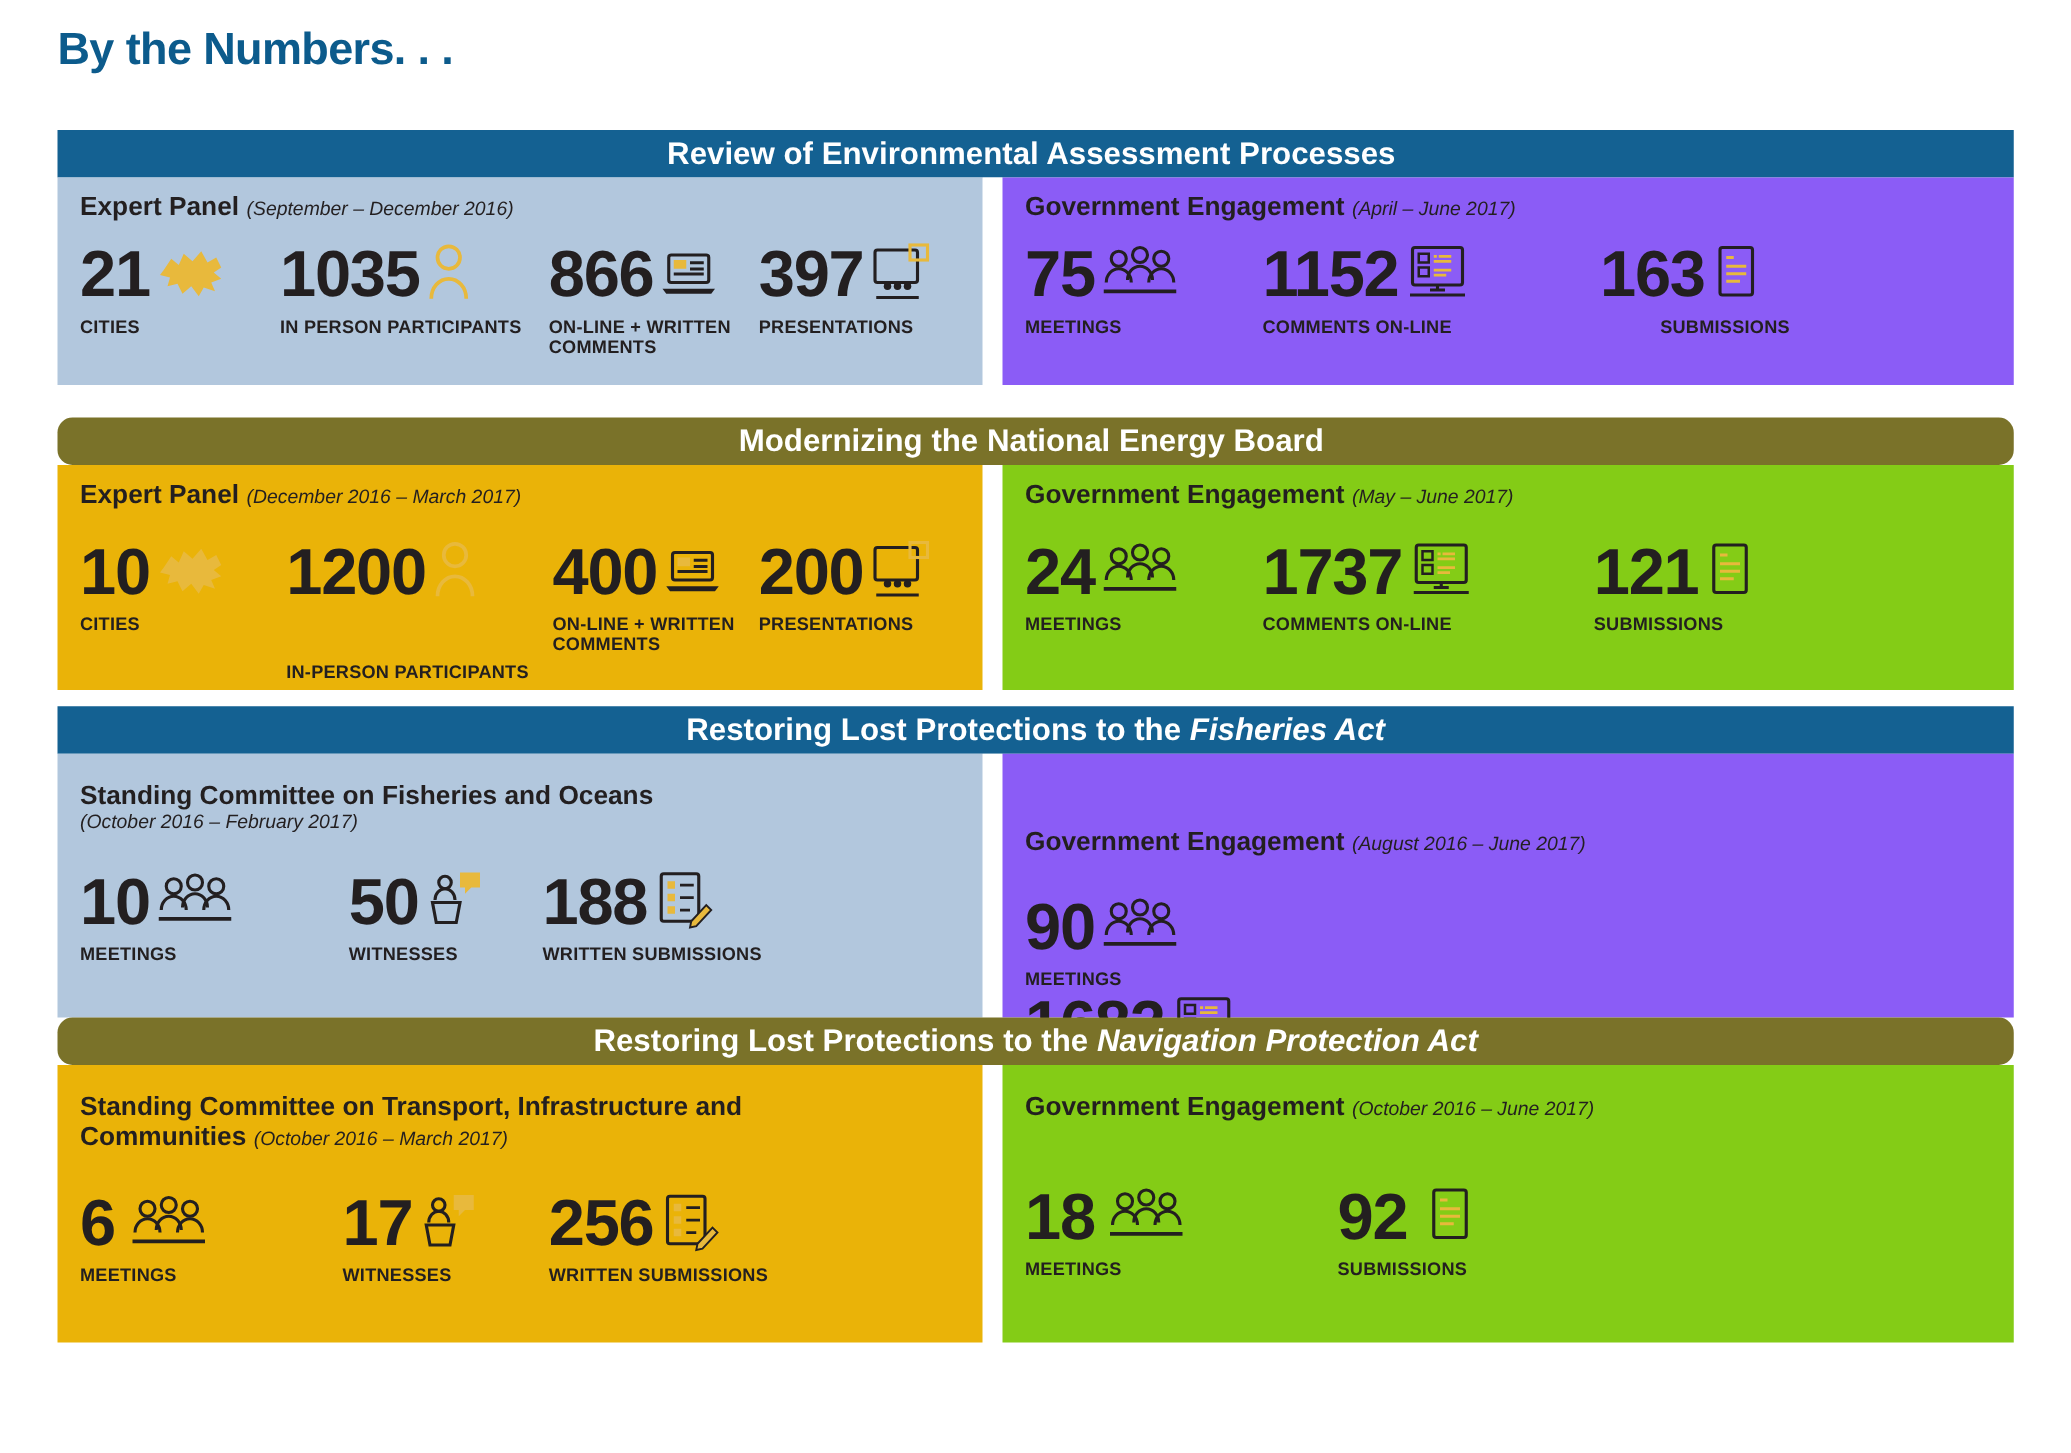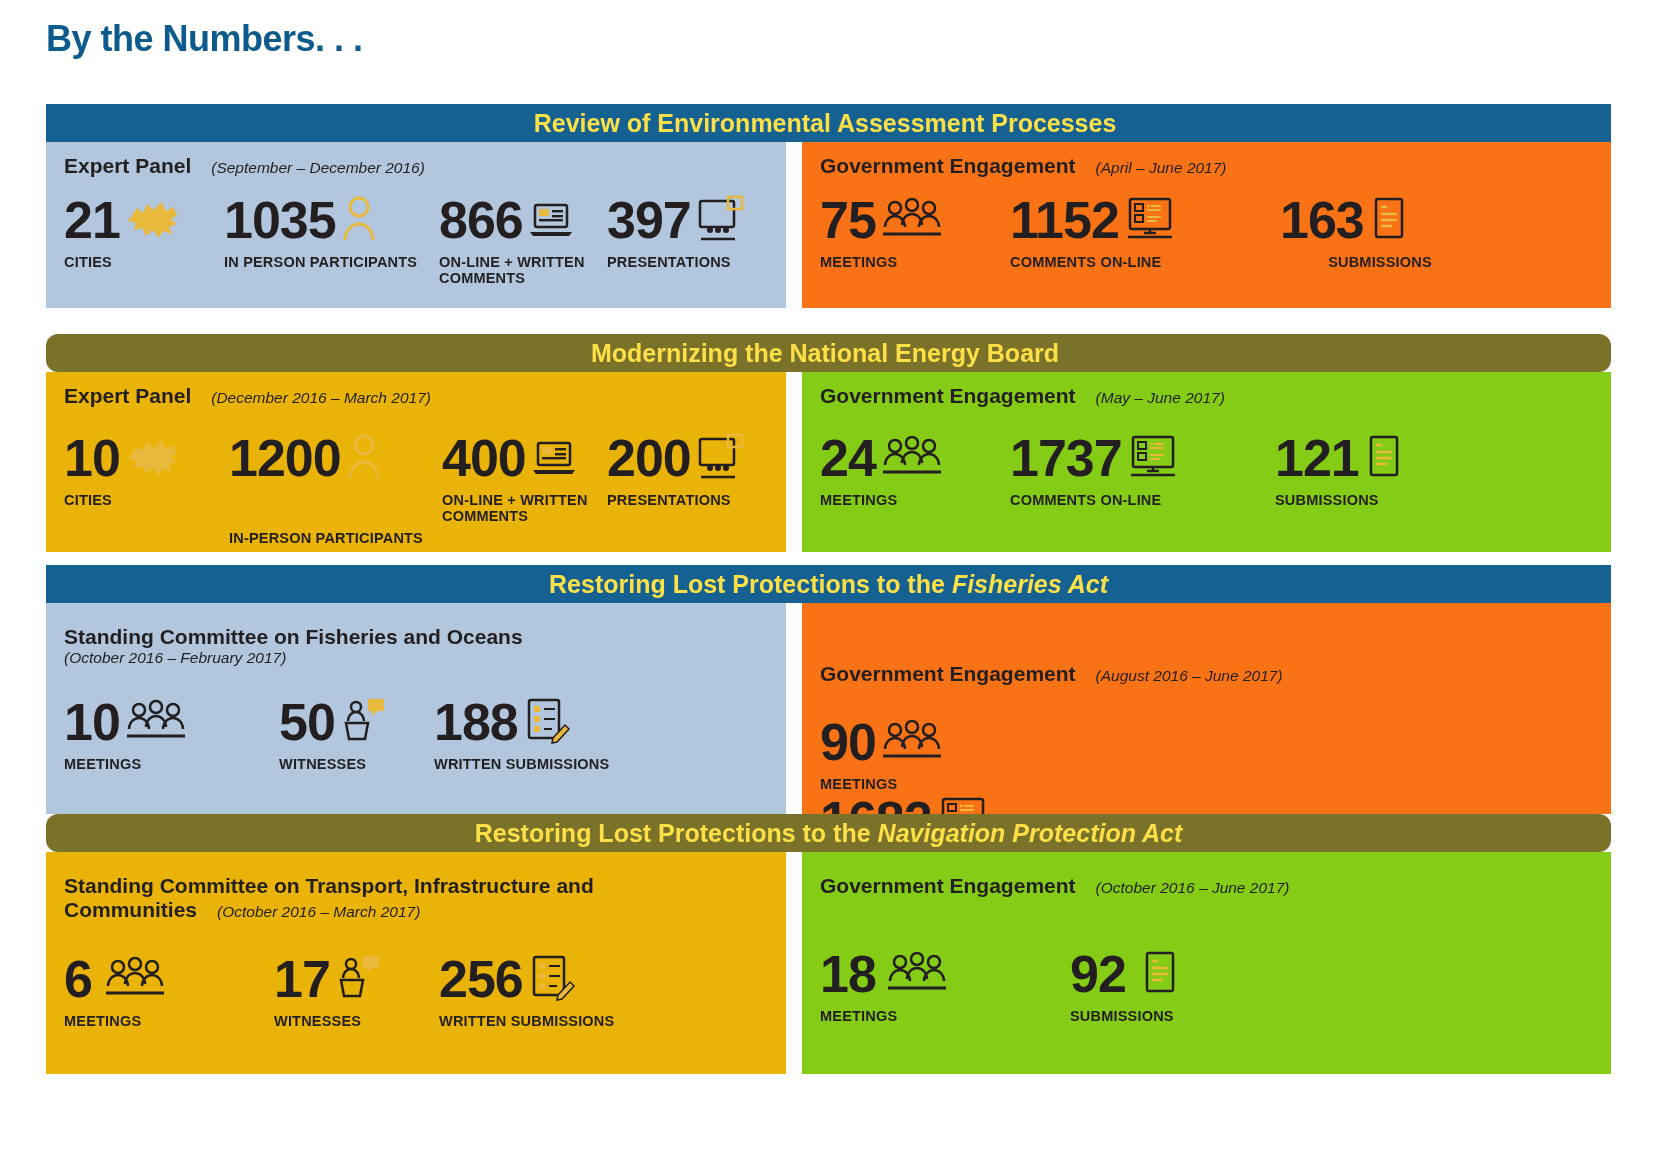--- a/index.html
+++ b/index.html
@@ -32,21 +32,21 @@
   .section {
     position: absolute;
     left: 46px;
     width: 1565px;
   }
   .section-header {
     height: 38px;
     display: flex;
     align-items: center;
     justify-content: center;
-    color: #fde047;
+    color: #ffffff;
     font-size: 25px;
     font-weight: bold;
   }
   .section-header .ital {
     font-style: italic;
     padding-left: 7px;
   }
   .section-body {
     display: flex;
   }
@@ -62,21 +62,21 @@
   .panel-title {
     font-size: 21px;
     font-weight: bold;
     color: #231f20;
     line-height: 1.12;
   }
   .panel-title .date {
     font-size: 15.5px;
     font-style: italic;
     font-weight: normal;
-    padding-left: 20px;
+    padding-left: 6px;
   }
   .panel-subtitle-date {
     font-size: 15.5px;
     font-style: italic;
     font-weight: normal;
     display: block;
   }
 
   .stats {
     display: flex;
@@ -105,21 +105,21 @@
     margin-top: 4px;
     line-height: 1.15;
     text-transform: uppercase;
   }
   .icon { display: inline-block; margin-left: 5px; }
 
   
   .hdr-blue { background: #146192; }
   .hdr-olive { background: #7a7229; border-radius: 12px; }
   .bg-blue-light { background: #b2c7dd; }
-  .bg-blue-mid { background: #f97316; }
+  .bg-blue-mid { background: #8b5cf6; }
   .bg-tan-light { background: #eab308; }
   .bg-tan-mid { background: #84cc16; }
 </style>
 </head>
 <body>
 
 <div class="page">
 
   <div class="page-title">By the Numbers. . .</div>
 

